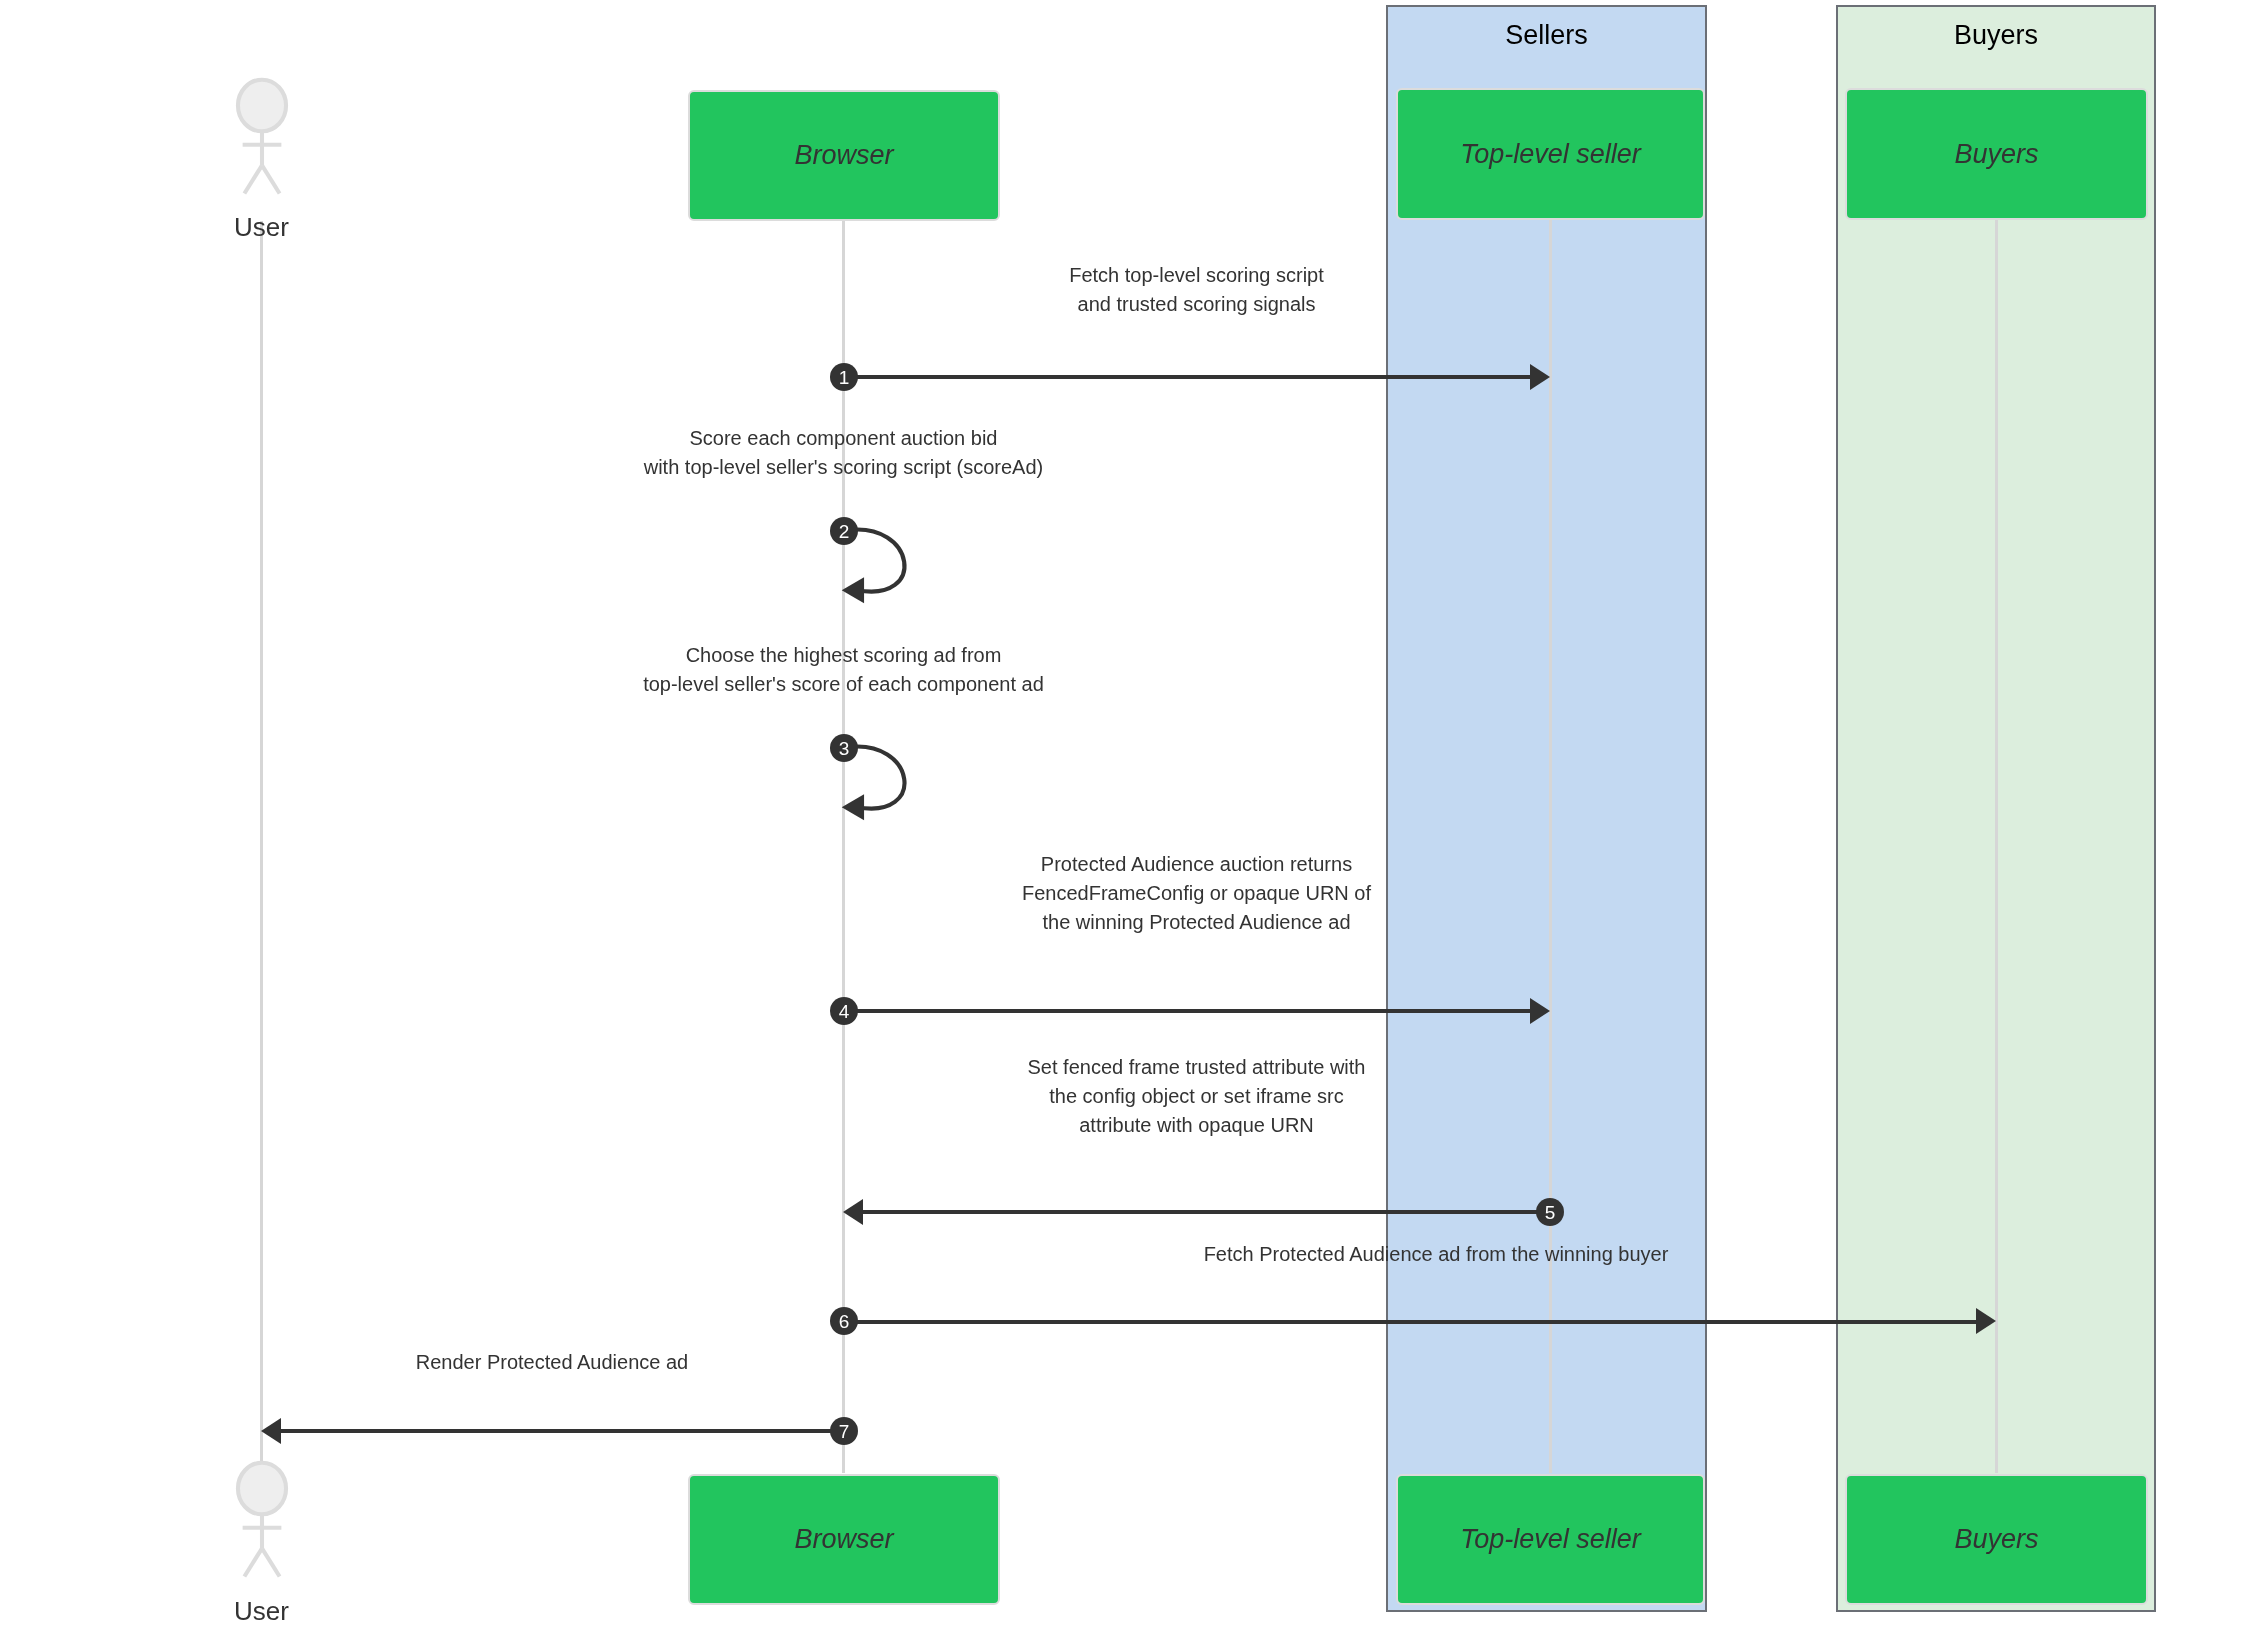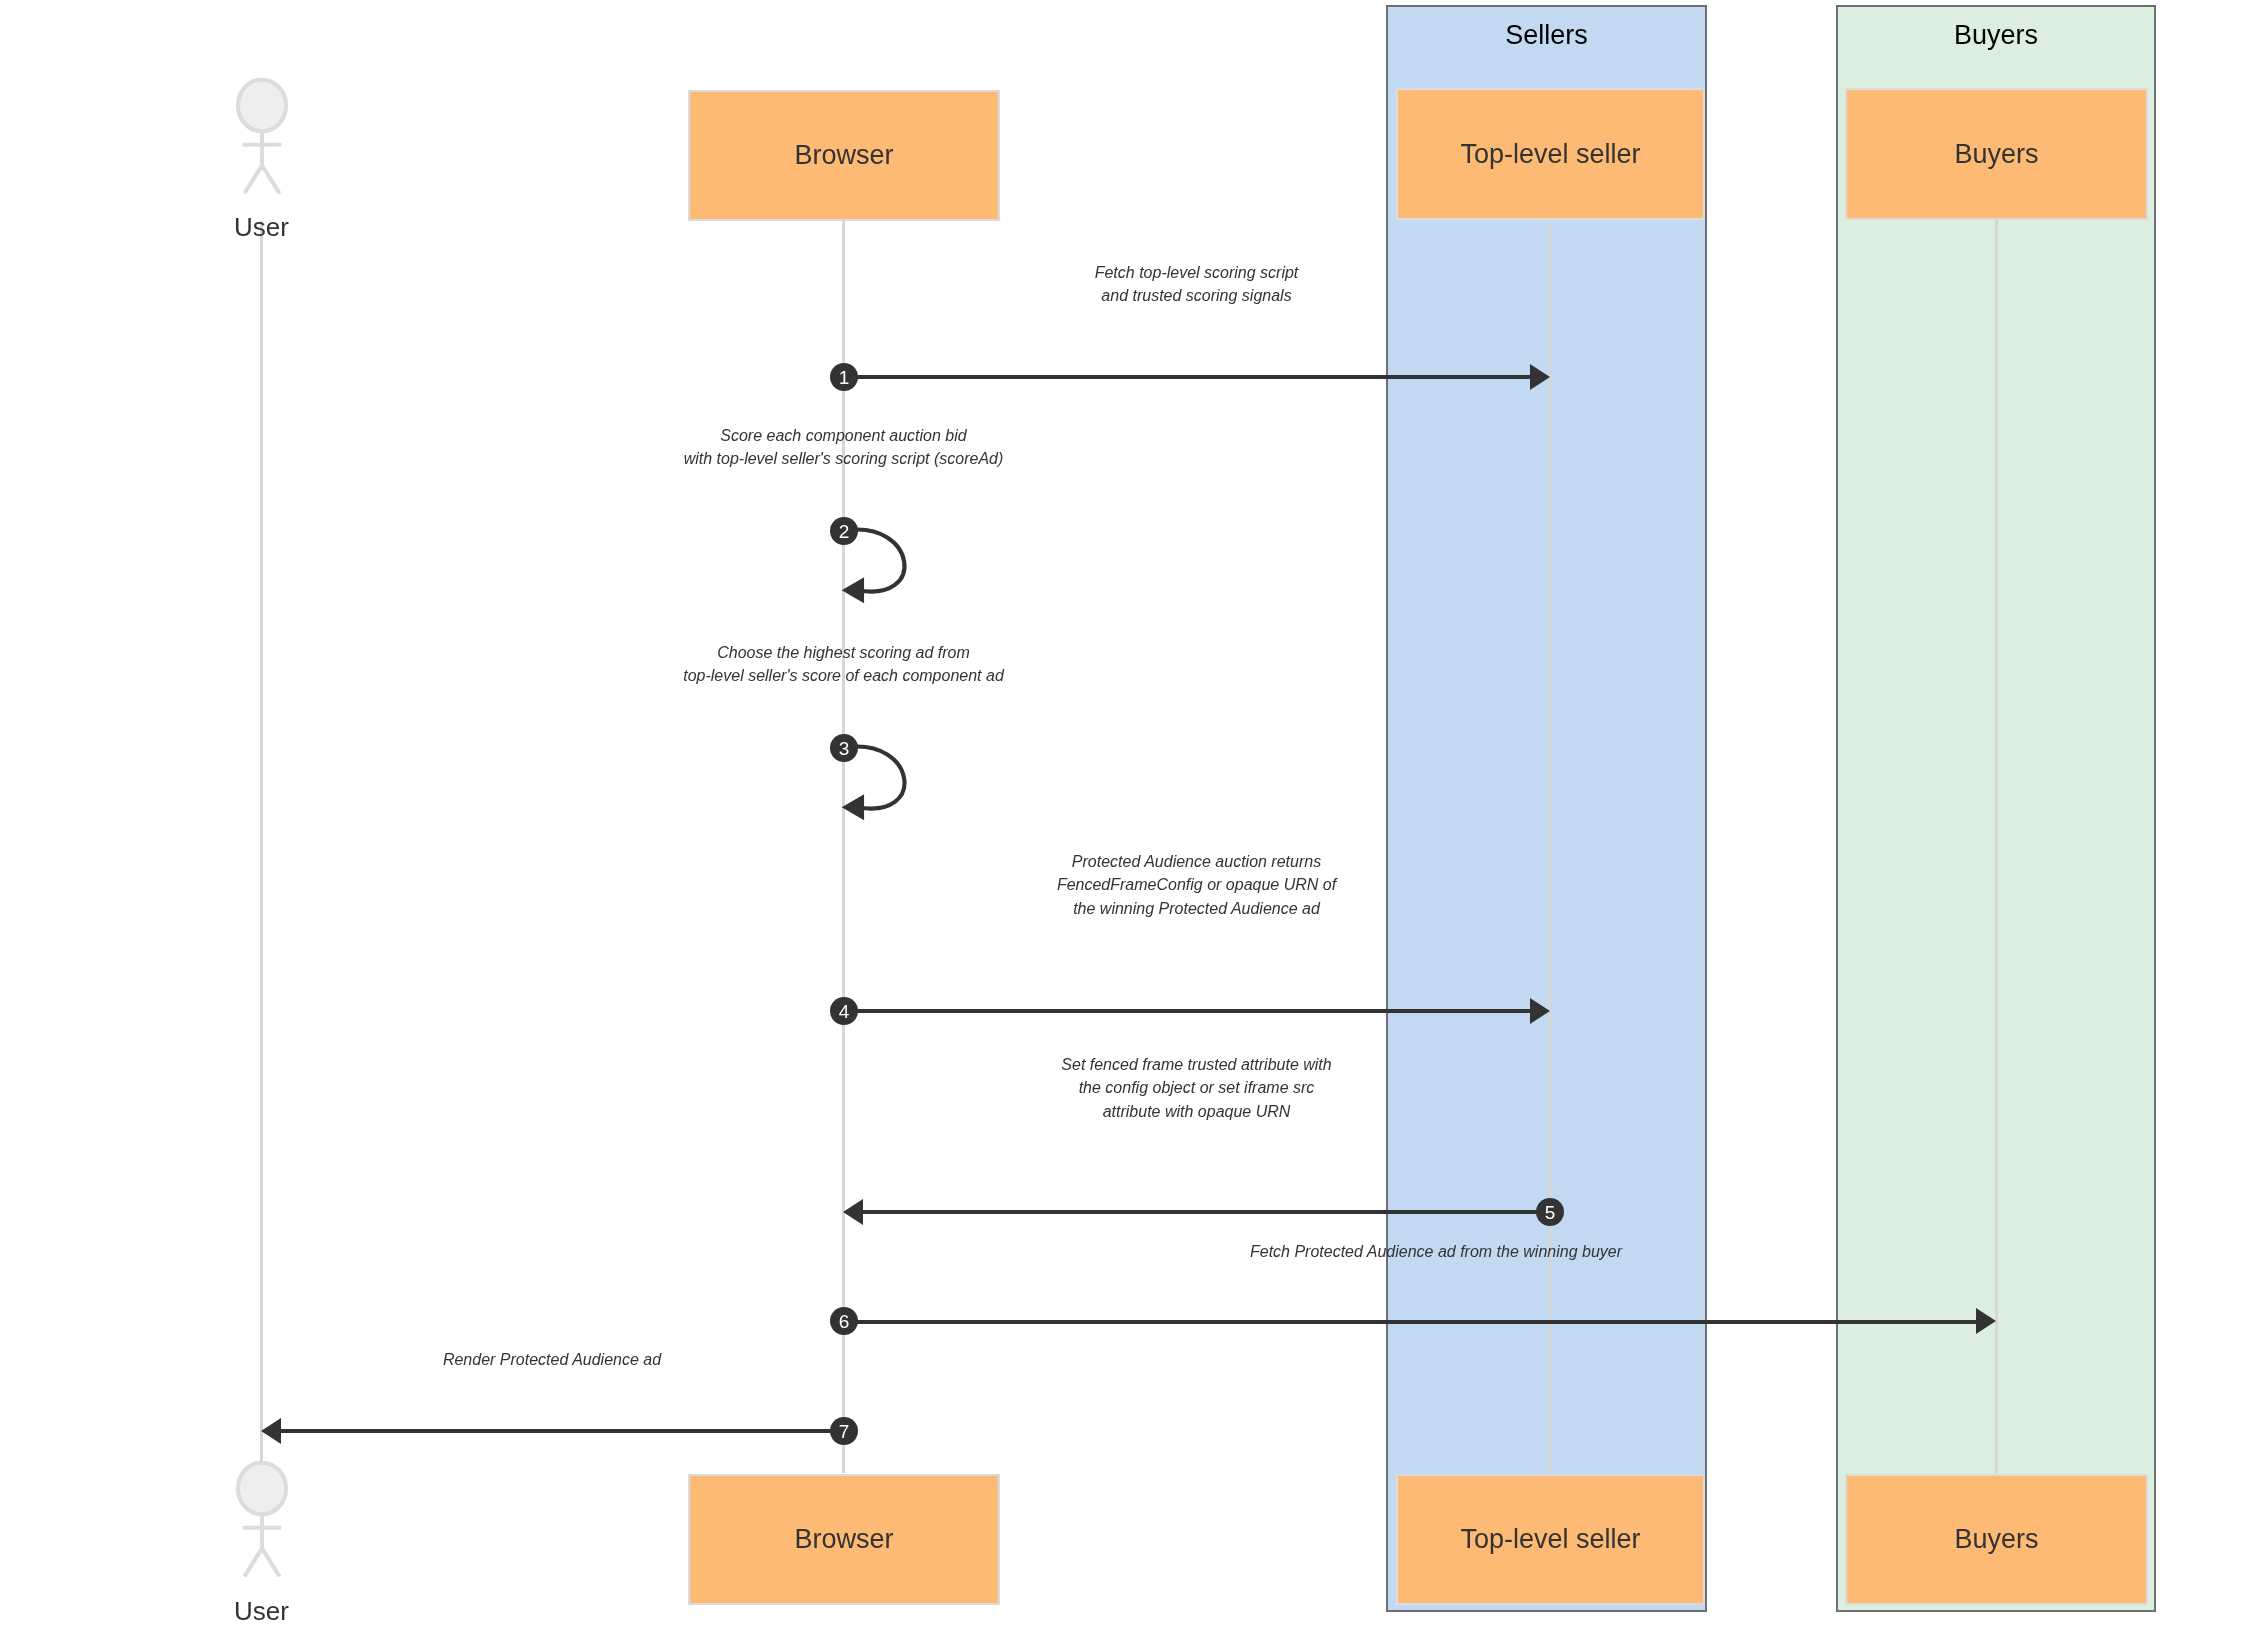--- a/index.html
+++ b/index.html
@@ -35,30 +35,31 @@
   
   .lifeline {
     position: absolute;
     width: 2.9px;
     background: #d6d6d6;
   }
   
   .participant {
     position: absolute;
     box-sizing: border-box;
-    background: #fdba74;
+    background: #22c55e;
     border: 2.4px solid #dcdcdc;
-    border-radius: 0;
+    border-radius: 6px;
     display: flex;
     align-items: center;
     justify-content: center;
     font-size: 27px;
     color: #333333;
     text-align: center;
     white-space: nowrap;
+    font-style: italic;
   }
   
   .actor {
     position: absolute;
   }
   .actor-label {
     position: absolute;
     text-align: center;
     font-size: 26px;
     color: #333333;
@@ -74,26 +75,25 @@
     position: absolute;
     width: 0;
     height: 0;
     border-top: 13px solid transparent;
     border-bottom: 13px solid transparent;
   }
   .arrow-head.right { border-left: 20px solid #333333; }
   .arrow-head.left  { border-right: 20px solid #333333; }
   .msg-text {
     position: absolute;
-    font-size: 16px;
+    font-size: 20px;
     color: #333333;
     line-height: 1.46;
     text-align: center;
     white-space: nowrap;
-    font-style: italic;
   }
   .seq-badge {
     position: absolute;
     width: 28px;
     height: 28px;
     border-radius: 50%;
     background: #333333;
     color: #ffffff;
     font-size: 19px;
     display: flex;

